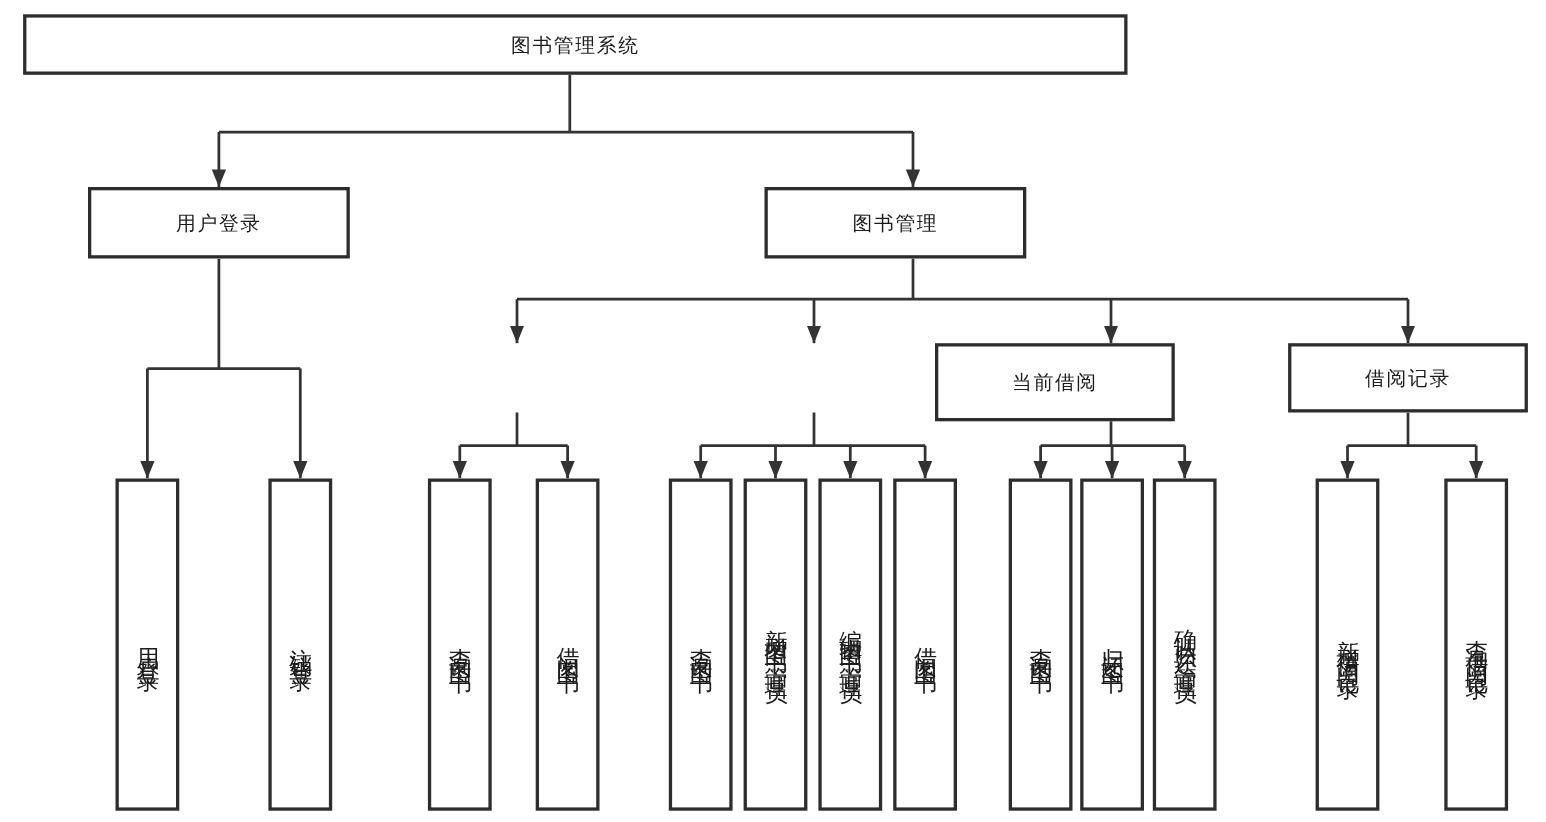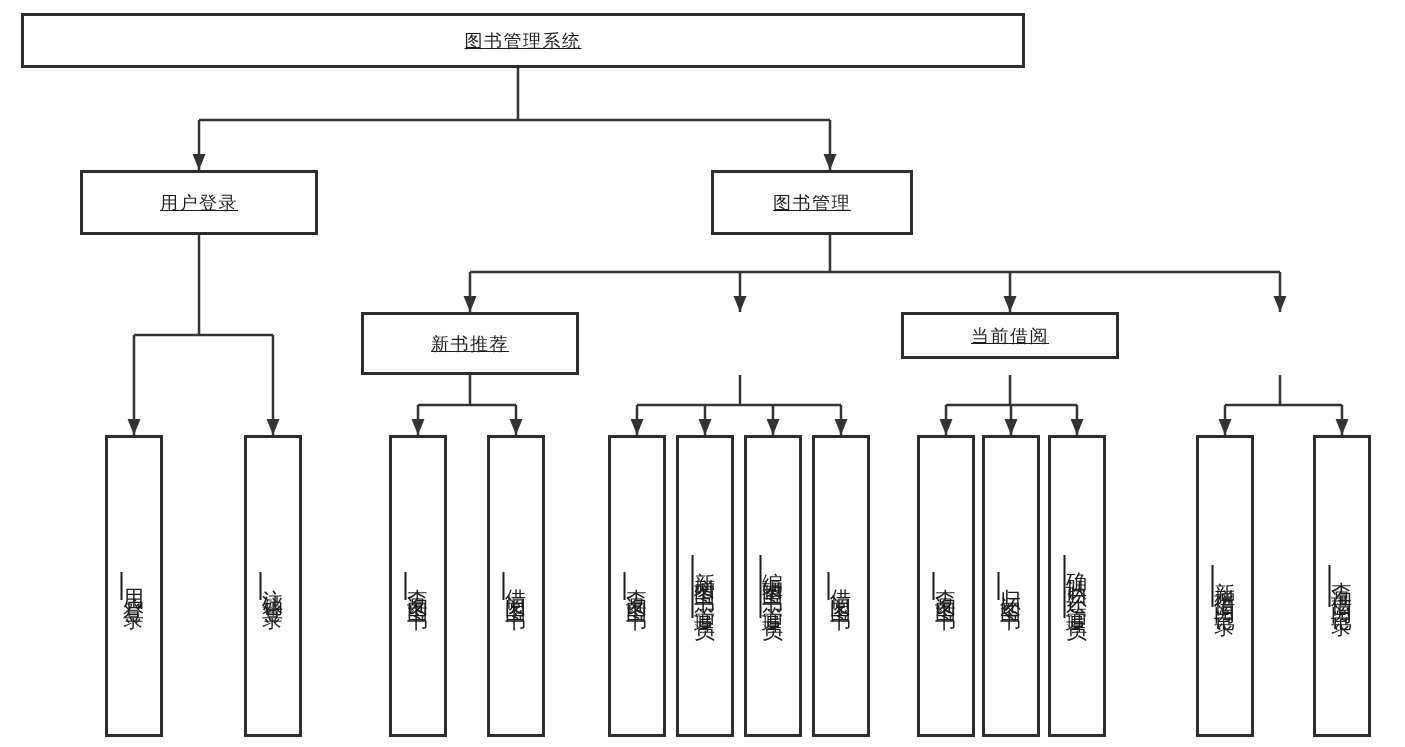--- a/index.html
+++ b/index.html
@@ -10,21 +10,20 @@
     color:var(--text,#1c1c1c);
   }
   .wires { position:absolute; left:0; top:0; width:1405px; height:747px; }
   .wires line { stroke:var(--line,#333333); stroke-width:2.5; }
   .wires .ah { fill:var(--line,#333333); }
   .box {
     position:absolute; box-sizing:border-box;
     border:3px solid #2d2d2d; background:#ffffff;
     display:flex; align-items:center; justify-content:center;
     color:var(--text,#1c1c1c);
-    text-decoration:underline;
   }
   .h { font-size:18px; letter-spacing:1.5px; }
   .v { top:435px; width:58px; height:302px; }
   .vt {
     writing-mode:vertical-rl; text-orientation:mixed;
     font-size:21px; letter-spacing:7px; line-height:1;
   }
   .watermark {
     position:absolute; right:6px; bottom:4px;
     font-size:19px; letter-spacing:1px; color:var(--wm,#a9a9a9);
@@ -82,24 +81,24 @@
       <line x1="1280" y1="375" x2="1280" y2="405"></line>
       <line x1="1225" y1="405" x2="1342" y2="405"></line>
       <line x1="1225" y1="405" x2="1225" y2="435" marker-end="url(#arr)"></line>
       <line x1="1342" y1="405" x2="1342" y2="435" marker-end="url(#arr)"></line>
     </g>
   </svg>
 
   <div class="box h" style="left:21px;top:13px;width:1004px;height:55px">图书管理系统</div>
 
   <div class="box h" style="left:80px;top:170px;width:238px;height:65px">用户登录</div>
-  <div class="box h" style="left:711px;top:170px;width:202px;height:65px">图书管理</div>
+  <div class="box h" style="left:695px;top:170px;width:238px;height:65px">图书管理</div>
 
-  <div class="box h" style="left:361px;top:312px;width:218px;height:63px">新书推荐</div>
-  <div class="box h" style="left:901px;top:312px;width:218px;height:47px">当前借阅</div>
+  <div class="box h" style="left:850px;top:312px;width:218px;height:71px">当前借阅</div>
+  <div class="box h" style="left:1171px;top:312px;width:218px;height:63px">借阅记录</div>
 
   <div class="box v" style="left:105px">
     <span class="vt">用户登录</span>
   </div>
   <div class="box v" style="left:244px">
     <span class="vt">注销登录</span>
   </div>
 
   <div class="box v" style="left:389px">
     <span class="vt">查询图书</span>

